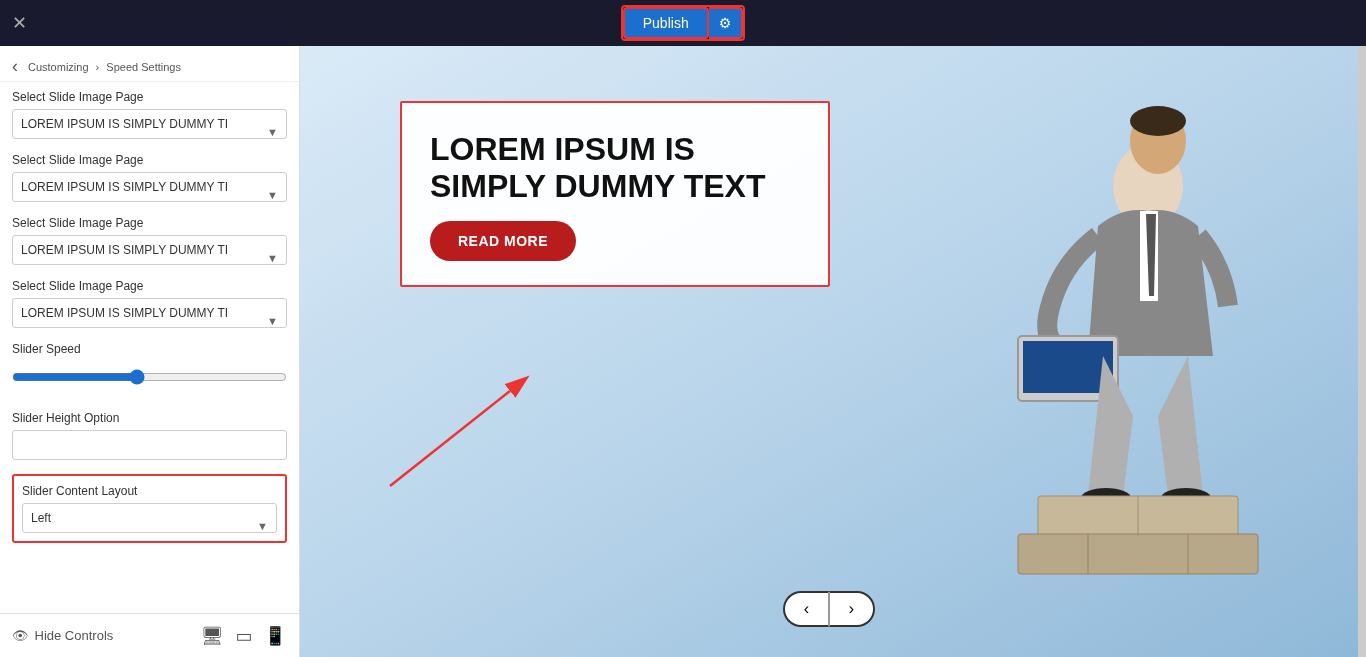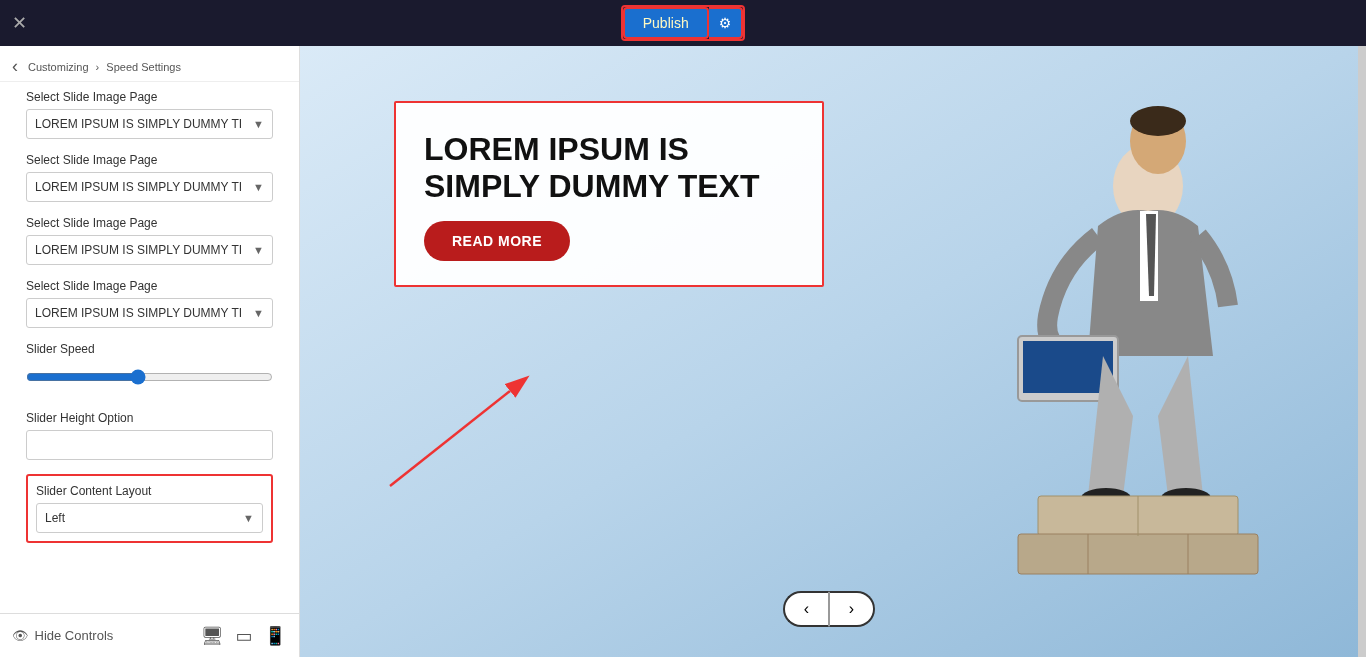--- a/index.html
+++ b/index.html
@@ -95,37 +95,37 @@
     .sidebar-title {
       font-size: 18px;
       font-weight: bold;
       color: #222;
       padding: 4px 12px 10px 12px;
     }
 
     .sidebar-scroll {
       flex: 1;
       overflow-y: auto;
-      padding: 8px 26px;
+      padding: 8px 12px;
     }
 
     .field-group { margin-bottom: 14px; }
     .field-label {
       font-size: 12px;
       color: #333;
       margin-bottom: 5px;
       font-weight: 500;
     }
     .select-wrapper {
       position: relative;
       border: 1px solid #ccc;
       border-radius: 3px;
       background: #fff;
       display: flex;
-      align-items: center;
+      align-items: flex-end;
     }
     .select-wrapper select {
       width: 100%;
       padding: 7px 28px 7px 8px;
       font-size: 12px;
       border: none;
       background: transparent;
       appearance: none;
       cursor: pointer;
       color: #333;
@@ -204,21 +204,21 @@
     .preview-bg {
       position: absolute;
       inset: 0;
       background: linear-gradient(to bottom right, #daeaf7 0%, #b8d4ea 50%, #8fb8d8 100%);
     }
 
     
     .content-box {
       position: absolute;
       top: 55px;
-      left: 94px;
+      left: 100px;
       width: 430px;
       background: rgba(255,255,255,0.95);
       border: 2px solid #e33;
       padding: 28px 28px 24px 28px;
       border-radius: 2px;
     }
     .content-box h1 {
       font-size: 32px;
       font-weight: 900;
       color: #111;

